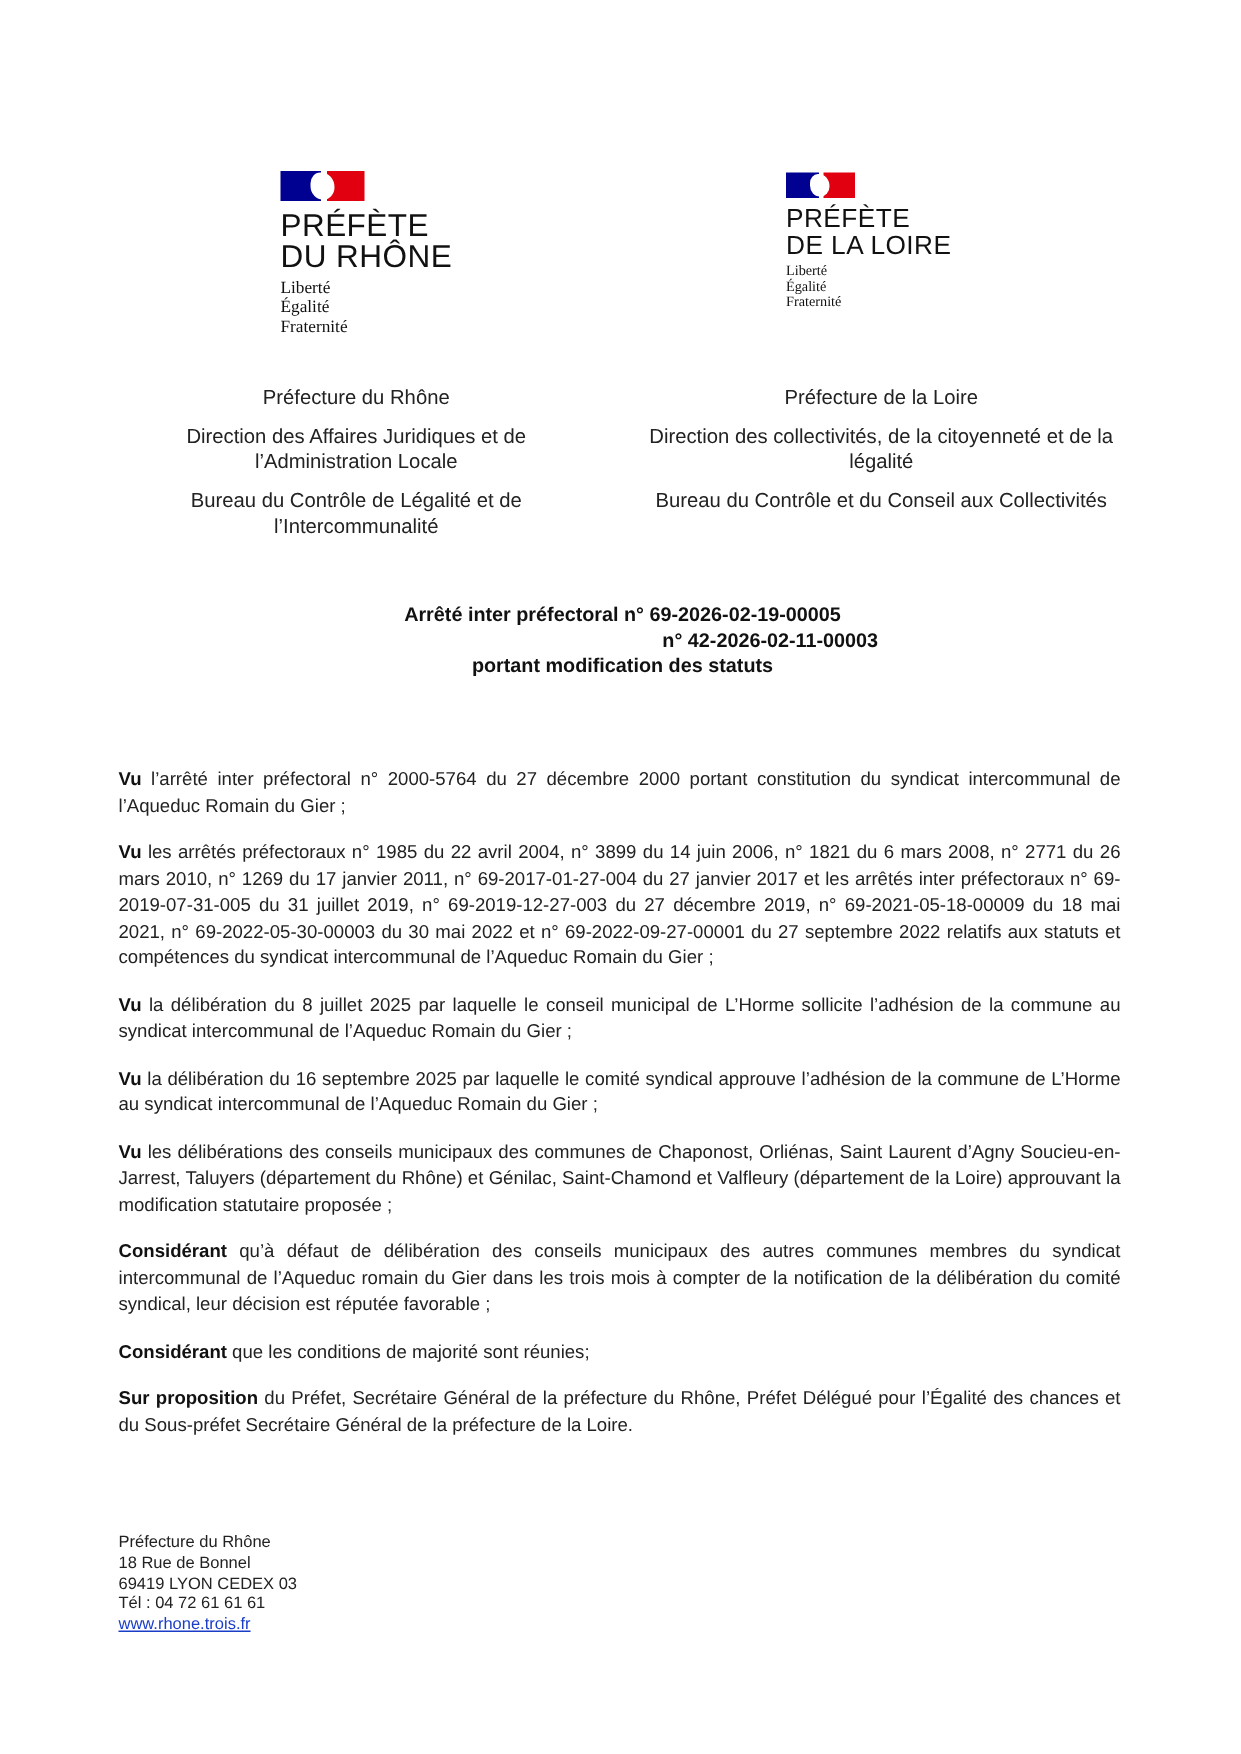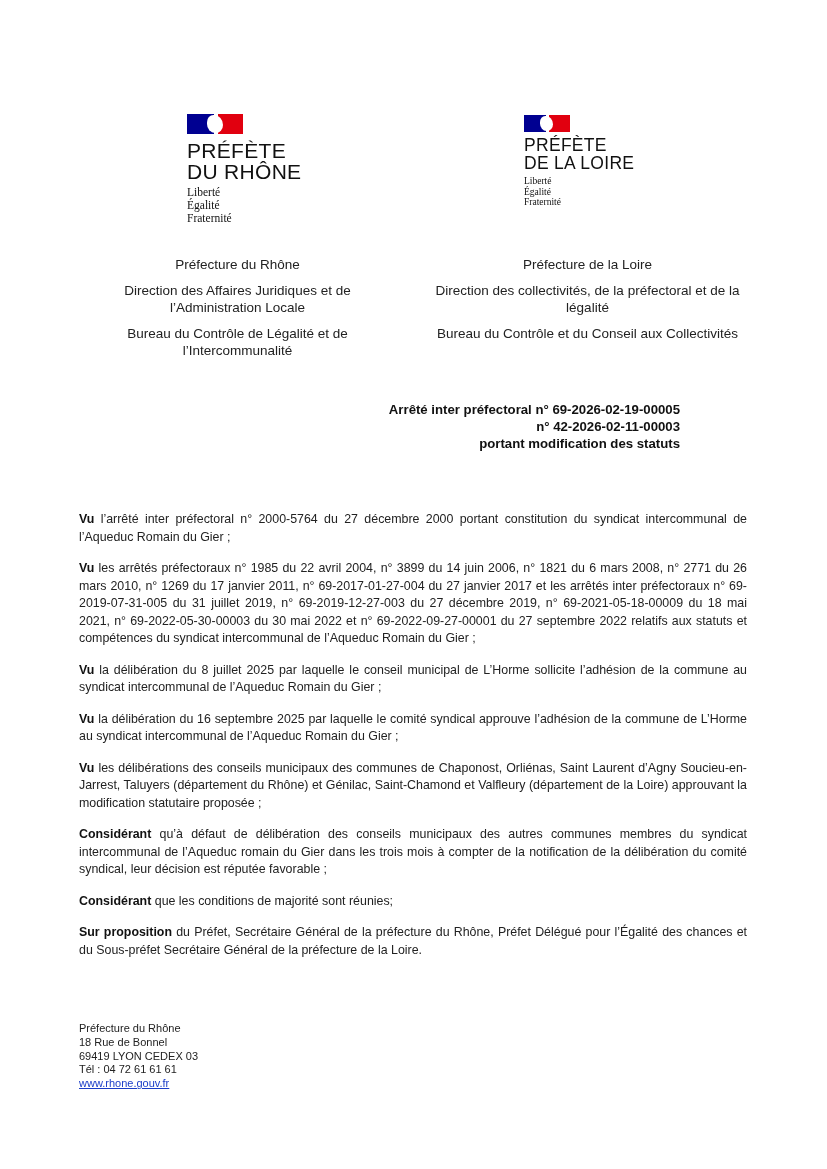--- a/index.html
+++ b/index.html
@@ -21,21 +21,21 @@
   #logo-loire .flag .red { left: 25px; width: 21px; height: 17px; }
   #logo-loire .flag .marianne { left: 16px; width: 13px; height: 15px; }
   #logo-loire .name { font-size: 17.5px; margin-top: 5px; }
   #logo-loire .motto { font-size: 9.5px; }
 
   .service { position: absolute; text-align: center; font-size: 13.5px; line-height: 17px; color: #222; }
   .service p { margin: 0 0 9px 0; }
   #service-rhone { left: 100px; width: 275px; top: 256px; }
   #service-loire { left: 420px; width: 335px; top: 256px; }
 
-  #title { position: absolute; left: 150px; width: 530px; top: 401px; text-align: right; font-weight: bold; font-size: 13.2px; line-height: 17px; color: #111; }
+  #title { position: absolute; left: 150px; width: 530px; top: 401px; text-align: center; font-weight: bold; font-size: 13.2px; line-height: 17px; color: #111; }
   #title .line2 { padding-left: 197px; }
 
   #body { position: absolute; left: 79px; width: 668px; top: 511px; font-size: 12.4px; line-height: 17.5px; color: #222; }
   #body p { margin: 0 0 14px 0; text-align: justify; }
   #body b { font-weight: bold; color: #111; }
 
   #footer { position: absolute; left: 79px; top: 1022px; font-size: 11px; line-height: 13.8px; color: #222; }
   #footer a { color: #1a3dc8; text-decoration: underline; }
 </style>
 </head>
@@ -76,21 +76,21 @@
 </div>
 
 <div class="service" id="service-rhone">
   <p>Préfecture du Rhône</p>
   <p>Direction des Affaires Juridiques et de l’Administration Locale</p>
   <p>Bureau du Contrôle de Légalité et de l’Intercommunalité</p>
 </div>
 
 <div class="service" id="service-loire">
   <p>Préfecture de la Loire</p>
-  <p>Direction des collectivités, de la préfectoral et de la légalité</p>
+  <p>Direction des collectivités, de la citoyenneté et de la légalité</p>
   <p>Bureau du Contrôle et du Conseil aux Collectivités</p>
 </div>
 
 <div id="title">
   <div>Arrêté inter préfectoral n° 69-2026-02-19-00005</div>
   <div class="line2">n° 42-2026-02-11-00003</div>
   <div>portant modification des statuts</div>
 </div>
 
 <div id="body">
@@ -102,14 +102,14 @@
   <p><b>Considérant</b><span> qu’à défaut de délibération des conseils municipaux des autres communes membres du syndicat intercommunal de l’Aqueduc romain du Gier dans les trois mois à compter de la notification de la délibération du comité syndical, leur décision est réputée favorable ;</span></p>
   <p><b>Considérant</b><span> que les conditions de majorité sont réunies;</span></p>
   <p><b>Sur proposition</b><span> du Préfet, Secrétaire Général de la préfecture du Rhône, Préfet Délégué pour l’Égalité des chances et du Sous-préfet Secrétaire Général de la préfecture de la Loire.</span></p>
 </div>
 
 <div id="footer">
   <div>Préfecture du Rhône</div>
   <div>18 Rue de Bonnel</div>
   <div>69419 LYON CEDEX 03</div>
   <div>Tél : 04 72 61 61 61</div>
-  <a>www.rhone.gouv.fr</a>
+  <a>www.rhone.trois.fr</a>
 </div>
 
 </body></html>

